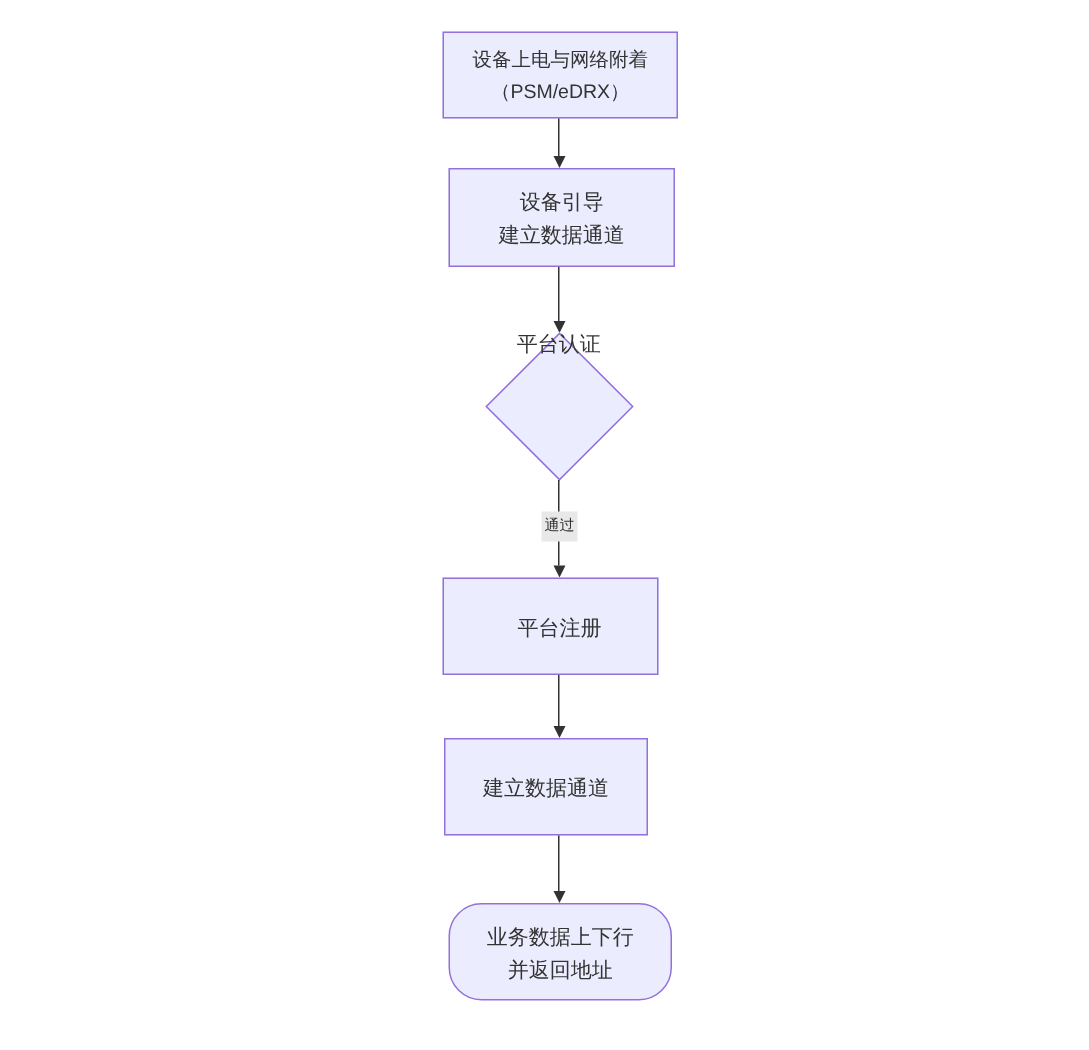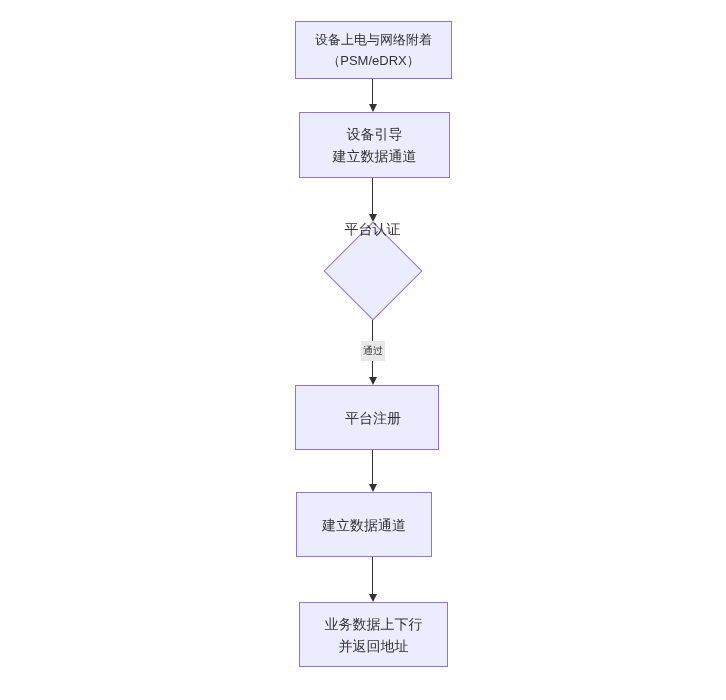--- a/index.html
+++ b/index.html
@@ -29,21 +29,21 @@
     color: var(--text-color, #333333);
     font-size: 14px;
     line-height: 22px;
     white-space: nowrap;
   }
   .node span { display: block; }
   .n1 { left: 295px; top: 21px;  width: 157px; height: 58px; font-size: 13px; line-height: 21px; }
   .n2 { left: 299px; top: 112px; width: 151px; height: 66px; }
   .n4 { left: 295px; top: 385px; width: 144px; height: 65px; padding-left: 12px; }
   .n5 { left: 296px; top: 492px; width: 136px; height: 65px; }
-  .n6 { left: 299px; top: 602px; width: 149px; height: 65px; }
+  .n6 { left: 299px; top: 602px; width: 149px; height: 65px; border-radius: 22px; }
   
   .diamond-wrap {
     position: absolute;
     left: 322px; top: 221px;
     width: 101px; height: 99px;
     display: flex;
     align-items: flex-start;
     justify-content: center;
   }
   .diamond-shape {

